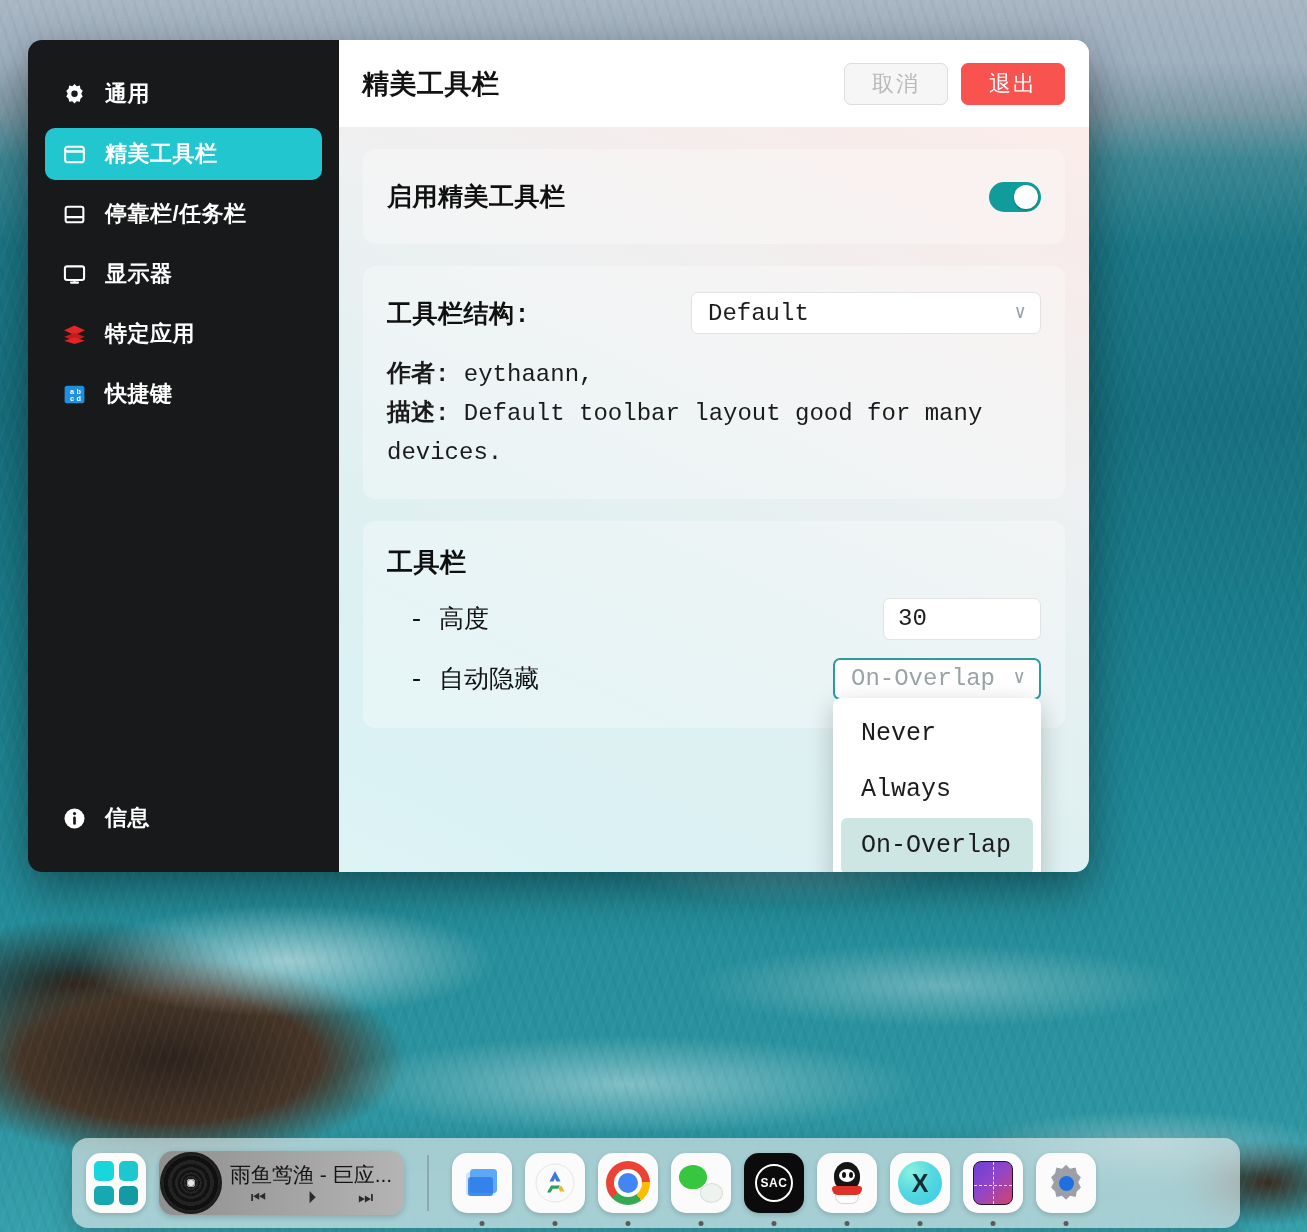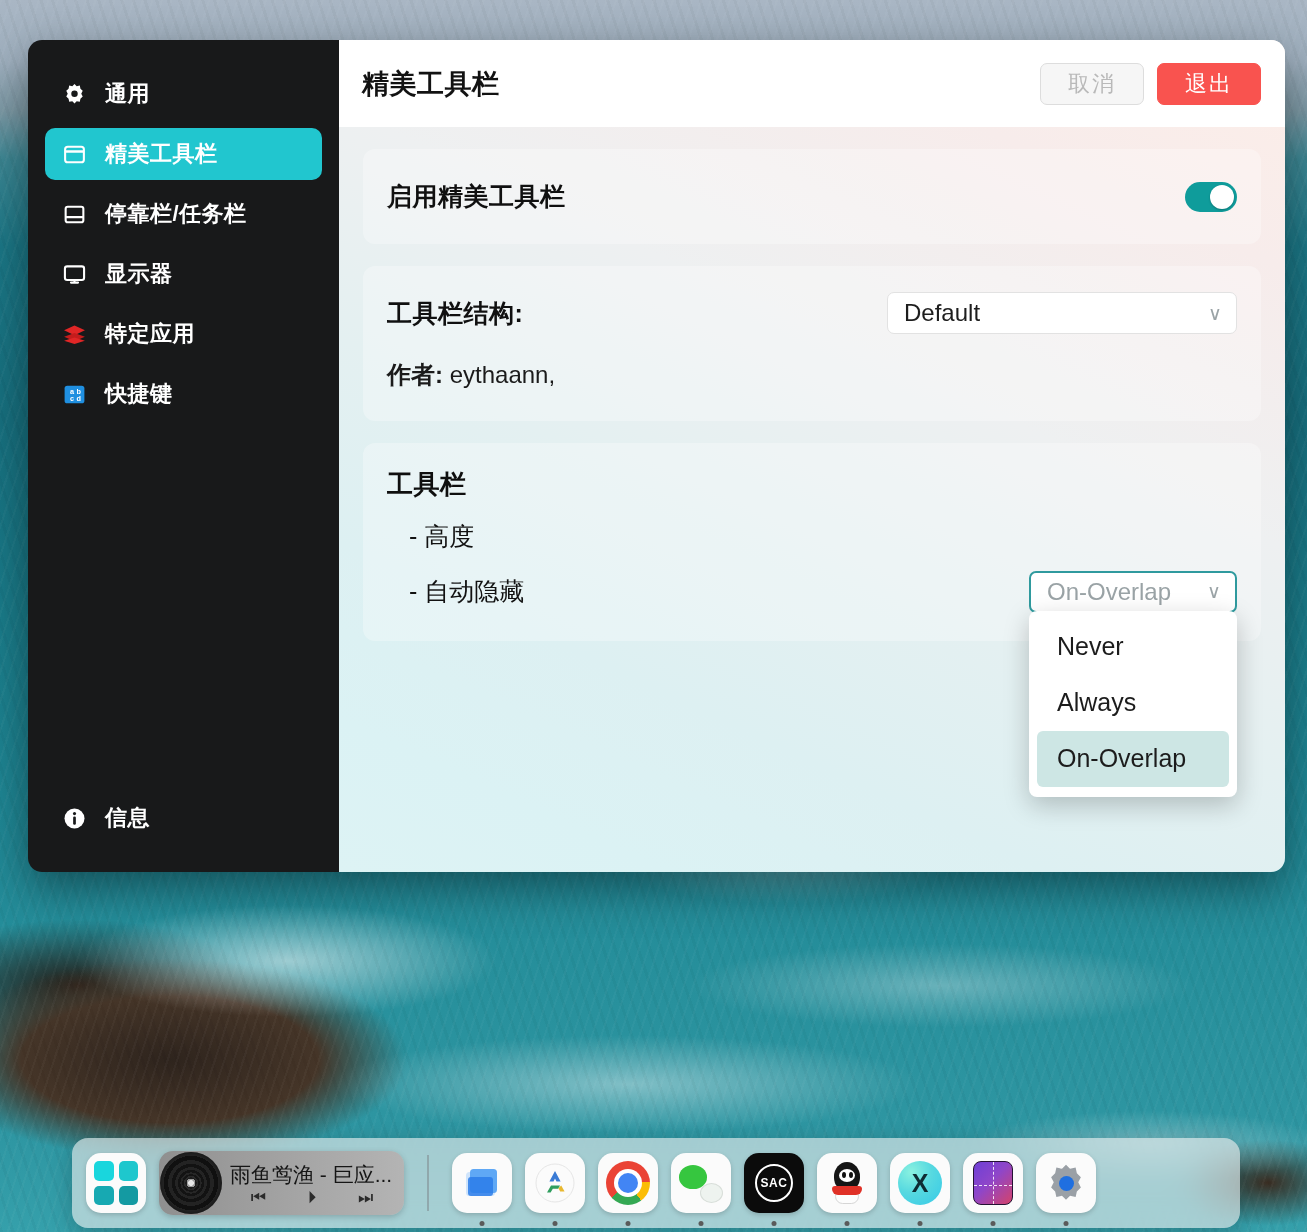--- a/index.html
+++ b/index.html
@@ -49,21 +49,21 @@
     background:
       repeating-linear-gradient(108deg, rgba(255,255,255,.035) 0 2px, rgba(255,255,255,0) 2px 9px),
       repeating-linear-gradient(72deg, rgba(0,0,0,.03) 0 3px, rgba(0,0,0,0) 3px 11px);
     opacity:.9;
   }
 
   
   #settings-window {
     position: absolute;
     left: 28px; top: 40px;
-    width: 1257px; height: 832px;
+    width: 1061px; height: 832px;
     border-radius: 14px;
     overflow: hidden;
     display: flex;
     box-shadow: 0 16px 46px rgba(0,0,0,.42);
   }
 
   
   #sidebar {
     width: 311px;
     background: #18191a;
@@ -159,20 +159,21 @@
   .tb-btn.quit {
     background: #f9534f;
     border: 1px solid #f9534f;
     color: #ffffff;
   }
 
   #content {
     flex: 1;
     padding: 22px 24px 8px 24px;
     position: relative;
+    font-family: Liberation Mono, monospace;
   }
 
   .card {
     background: rgba(255,255,255,.30);
     border-radius: 12px;
     margin-bottom: 22px;
     position: relative;
   }
   .card.c1 { padding: 0 24px; height: 95px; display:flex; align-items:center; }
   .card.c2 { padding: 26px 24px 26px 24px; }
@@ -607,29 +608,36 @@
           <div class="select-box w-struct">
             <span>Default</span>
             <span class="chev">∨</span>
           </div>
         </div>
         <div style="margin-top:22px;">
           <div class="meta-line">
             <b>作者:</b>
             <span>eythaann,</span>
           </div>
+          <div class="meta-line">
+            <b>描述:</b>
+            <span>Default toolbar layout good for many devices.</span>
+          </div>
         </div>
       </div>
 
       <div class="card c3">
         <div class="section-title">工具栏</div>
 
         <div class="sub-row">
           <span class="sub-label">- 高度</span>
           <span class="spacer"></span>
+          <div class="num-input">
+            <span>30</span>
+          </div>
         </div>
 
         <div class="sub-row">
           <span class="sub-label">- 自动隐藏</span>
           <span class="spacer"></span>
 
           <div id="autohide-wrap">
             <div class="select-box" id="autohide-select">
               <span>On-Overlap</span>
               <span class="chev">∨</span>

